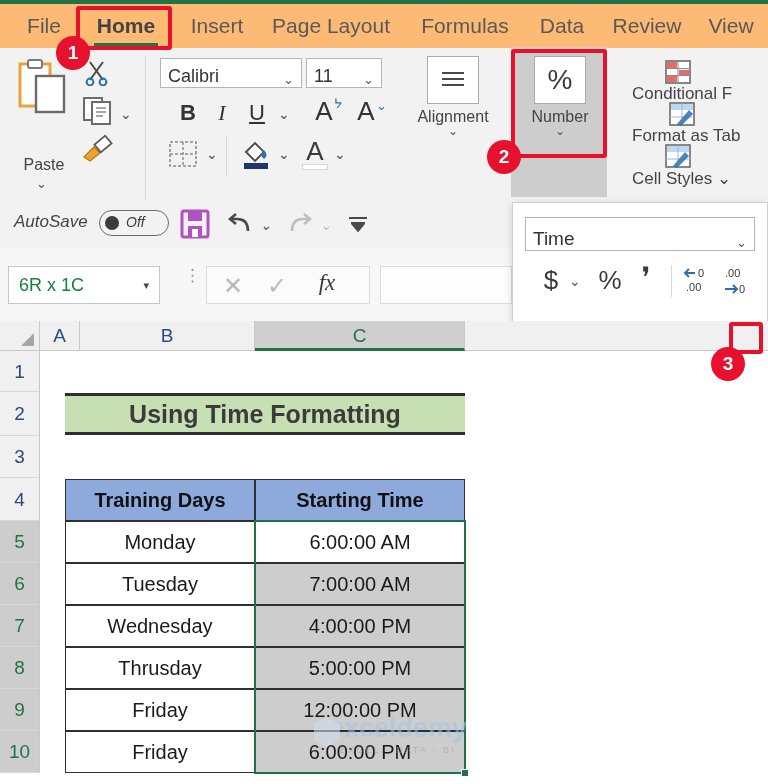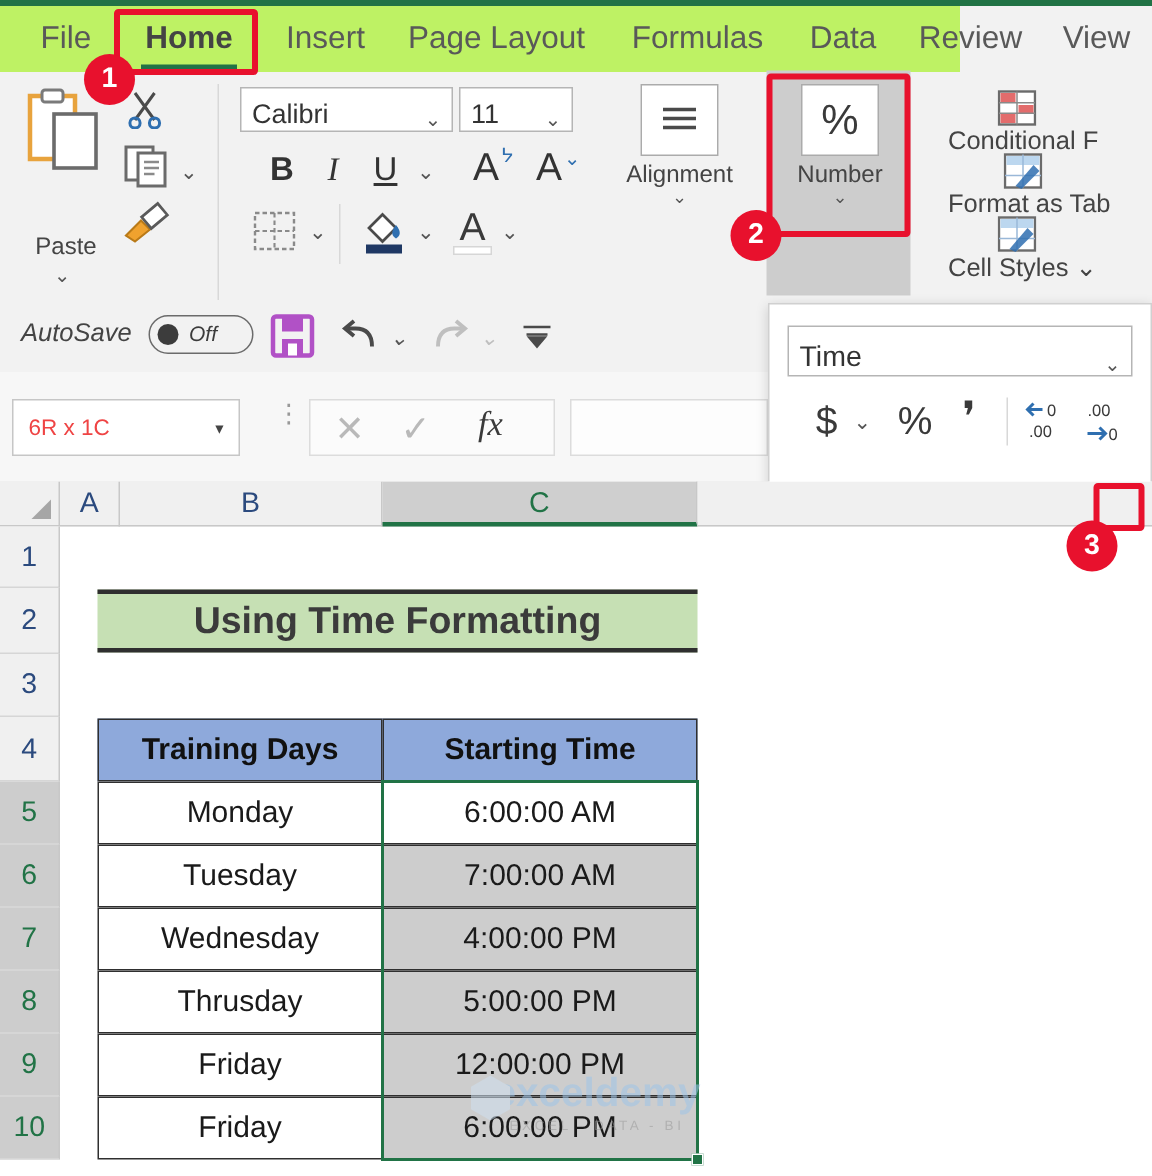--- a/index.html
+++ b/index.html
@@ -8,21 +8,21 @@
     font-family:"Liberation Sans", sans-serif;
     background:#ffffff;
     -webkit-font-smoothing:antialiased;
   }
   #app{position:relative;width:768px;height:784px;overflow:hidden;background:#f2f2f2;}
 
   
   .topbar{position:absolute;left:0;top:0;width:768px;height:4px;background:#217346;}
 
   
-  .tabstrip{position:absolute;left:0;top:4px;width:640px;height:44px;background:#bef264;}
+  .tabstrip{position:absolute;left:0;top:4px;width:768px;height:44px;background:#fdba74;}
   .tab{
     position:absolute;top:0;height:44px;line-height:44px;
     font-size:21px;color:#595959;white-space:nowrap;
     text-align:center;
   }
   .tab.active{color:#444444;font-weight:bold;}
   .tab-underline{position:absolute;height:3px;background:#217346;}
 
   
   .ribbon{position:absolute;left:0;top:48px;width:768px;height:152px;background:#f2f2f2;
@@ -66,21 +66,21 @@
   .toggle{position:absolute;width:70px;height:26px;border:1.6px solid #6b6b6b;border-radius:13px;
           background:#f2f2f2;box-sizing:border-box;}
   .toggle .knob{position:absolute;left:5px;top:5px;width:14px;height:14px;border-radius:50%;background:#3c3c3c;}
   .toggle .tlbl{position:absolute;left:26px;top:3px;font-size:14px;color:#3c3c3c;}
 
   
   .fbar{position:absolute;left:0;top:248px;width:768px;height:73px;background:#f7f7f7;
         border-bottom:1px solid #d0d0d0;}
   .namebox{position:absolute;background:#fff;border:1px solid #c6c6c6;box-sizing:border-box;
            display:flex;align-items:center;}
-  .namebox .nv{font-size:15px;color:#ef4444;padding-left:10px;flex:1;}
+  .namebox .nv{font-size:18px;color:#15803d;padding-left:10px;flex:1;}
   .namebox .ncar{font-size:11px;color:#444;padding-right:10px;}
   .fxbox{position:absolute;background:#fbfbfb;border:1px solid #dcdcdc;box-sizing:border-box;}
   .finput{position:absolute;background:#fdfdfd;border:1px solid #dcdcdc;box-sizing:border-box;}
 
   
   .sheet{position:absolute;left:0;top:321px;width:768px;height:463px;background:#fff;overflow:hidden;}
   .colhdr{position:absolute;top:0;height:30px;line-height:30px;text-align:center;
           background:#f0f0f0;border-right:1px solid #c8c8c8;border-bottom:1px solid #c8c8c8;
           font-size:19px;color:#2b4a7e;box-sizing:border-box;}
   .colhdr.sel{background:#cfcfcf;color:#217346;border-bottom:3px solid #217346;}

